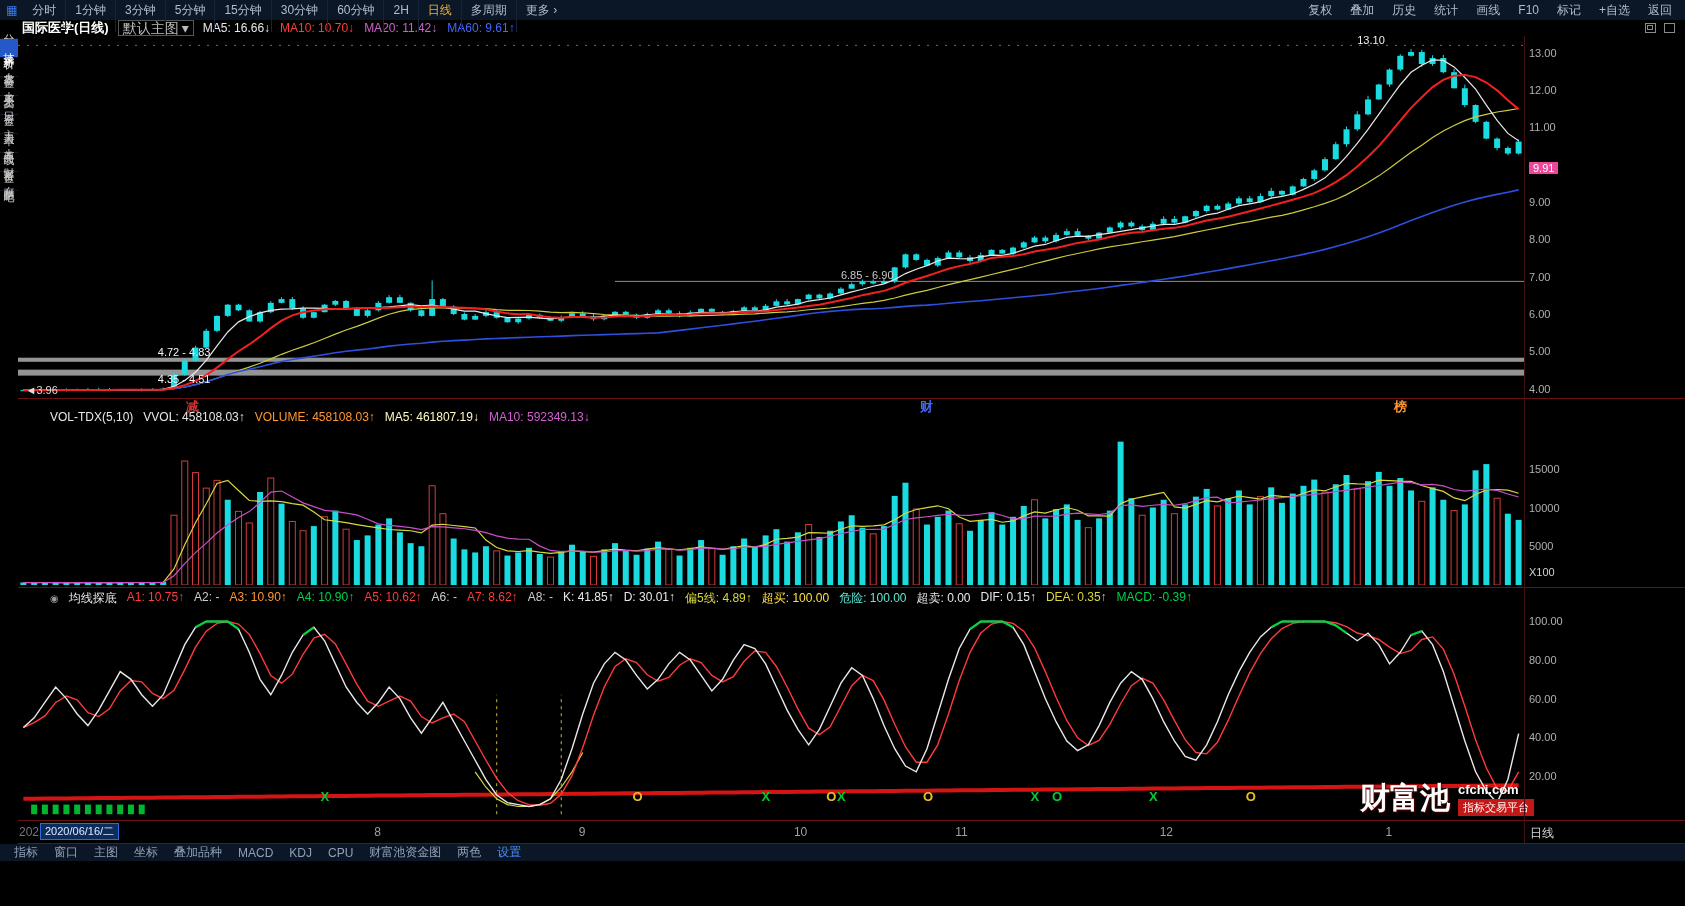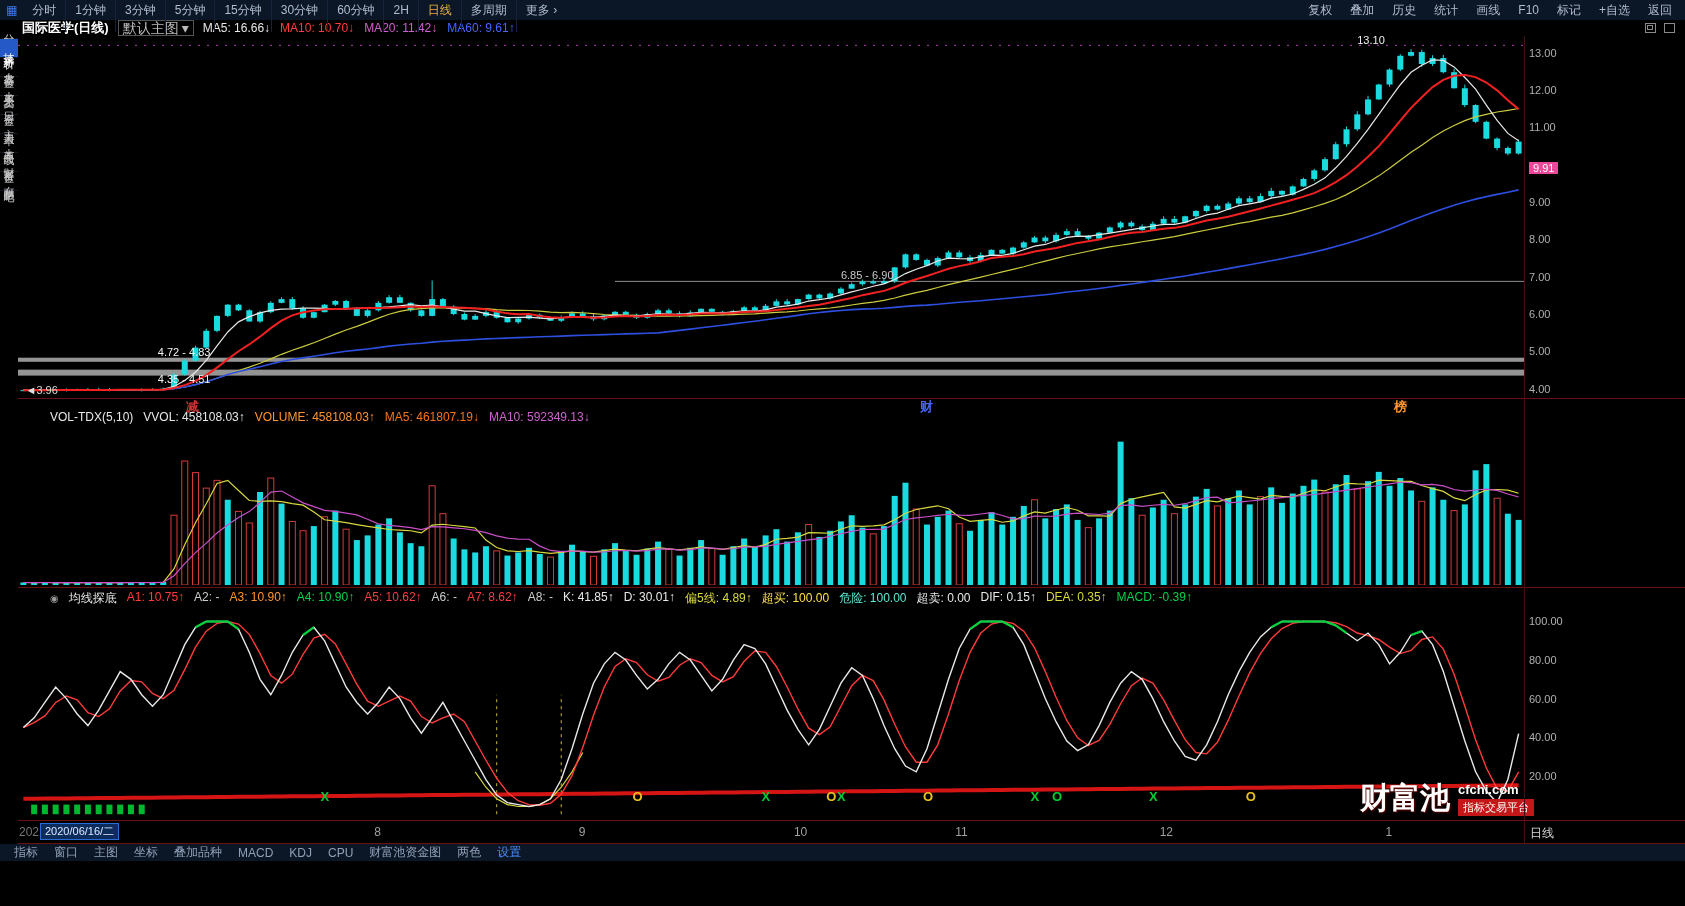--- a/index.html
+++ b/index.html
@@ -456,21 +456,21 @@
       <span class="watermark-char" style="left: 920px; color: rgb(68, 104, 255);">财</span>
       <span class="watermark-char" style="left: 1394px; color: rgb(255, 150, 50);">榜</span>
     </div>
 
   <div class="pane-header" style="top:406px;height:22px;">
     <span class="ph-title">VOL-TDX(5,10)</span>
     <span class="stats-row">
 
     <span class="stat" style="color: rgb(232, 232, 232);">VVOL: 458108.03↑</span>
         <span class="stat" style="color: rgb(255, 150, 50);">VOLUME: 458108.03↑</span>
-        <span class="stat" style="color: #f97316;">MA5: 461807.19↓</span>
+        <span class="stat" style="color: #fef9c3;">MA5: 461807.19↓</span>
         <span class="stat" style="color: rgb(208, 96, 208);">MA10: 592349.13↓</span>
       </span>
   </div>
 
   <svg id="vol-svg" class="pane" style="top:430px;" width="1506" height="155">
       <rect x="2.378571428571429" y="152.52" width="6" height="2.4799999999999898" fill="#19dbe0" stroke="none" stroke-width="0"></rect>
       <rect x="13.135714285714286" y="152.675" width="6" height="2.3249999999999886" fill="#19dbe0" stroke="none" stroke-width="0"></rect>
       <rect x="23.892857142857146" y="152.365" width="6" height="2.634999999999991" fill="#19dbe0" stroke="none" stroke-width="0"></rect>
       <rect x="34.65" y="152.5975" width="6" height="2.4025000000000034" fill="#19dbe0" stroke="none" stroke-width="0"></rect>
       <rect x="45.40714285714286" y="152.675" width="6" height="2.3249999999999886" fill="#19dbe0" stroke="none" stroke-width="0"></rect>
@@ -605,20 +605,26 @@
       <rect x="1433.0785714285714" y="80.60000000000001" width="6" height="74.39999999999999" fill="none" stroke="#d23c3c" stroke-width="1"></rect>
       <rect x="1443.8357142857144" y="74.39999999999999" width="6" height="80.60000000000001" fill="#19dbe0" stroke="none" stroke-width="0"></rect>
       <rect x="1454.5928571428572" y="40.300000000000004" width="6" height="114.69999999999999" fill="#19dbe0" stroke="none" stroke-width="0"></rect>
       <rect x="1465.3500000000001" y="34.1" width="6" height="120.9" fill="#19dbe0" stroke="none" stroke-width="0"></rect>
       <rect x="1476.107142857143" y="68.2" width="6" height="86.8" fill="none" stroke="#d23c3c" stroke-width="1"></rect>
       <rect x="1486.8642857142859" y="83.7" width="6" height="71.3" fill="#19dbe0" stroke="none" stroke-width="0"></rect>
       <rect x="1497.6214285714286" y="89.89999999999999" width="6" height="65.10000000000001" fill="#19dbe0" stroke="none" stroke-width="0"></rect>
       <polyline points="5.378571428571429,152.52 16.135714285714286,152.5975 26.892857142857146,152.52 37.65,152.539375 48.40714285714286,152.5665 59.16428571428572,152.551 69.92142857142858,152.53549999999998 80.67857142857144,152.551 91.4357142857143,152.53549999999998 102.19285714285715,152.53549999999998 112.95000000000002,152.52 123.70714285714287,152.489 134.46428571428572,152.5045 145.2214285714286,152.4115 155.97857142857146,138.9265 166.7357142857143,114.65350000000001 177.49285714285716,92.69 188.25000000000003,73.811 199.00714285714287,53.474999999999994 209.76428571428573,50.375 220.5214285714286,60.45 231.27857142857144,70.525 242.0357142857143,71.3 252.79285714285717,70.83500000000001 263.55,71.61 274.3071428571429,73.625 285.06428571428575,75.175 295.8214285714286,81.995 306.5785714285715,89.74499999999999 317.3357142857143,91.14 328.09285714285716,92.69 338.85,94.55 349.6071428571429,96.41 360.36428571428576,97.96000000000001 371.1214285714286,99.51 381.8785714285715,100.13000000000001 392.6357142857143,100.75 403.39285714285717,102.92 414.15000000000003,95.17 424.9071428571429,94.24 435.66428571428577,95.48 446.42142857142863,96.72 457.17857142857144,97.96000000000001 467.9357142857143,110.05 478.6928571428572,117.49 489.45000000000005,120.9 500.2071428571429,121.52000000000001 510.9642857142858,120.59 521.7214285714285,122.14 532.4785714285714,123.38000000000001 543.2357142857143,122.45 553.9928571428571,120.9 564.75,121.67500000000001 575.5071428571429,122.14 586.2642857142857,120.59 597.0214285714286,119.04 607.7785714285715,120.125 618.5357142857143,120.745 629.2928571428571,119.19500000000001 640.05,117.645 650.8071428571428,118.885 661.5642857142857,119.97 672.3214285714286,118.575 683.0785714285714,116.87 693.8357142857143,118.265 704.5928571428572,119.35000000000001 715.35,117.49 726.1071428571429,115.63 736.8642857142858,117.025 747.6214285714286,114.39 758.3785714285715,109.27499999999999 769.1357142857142,108.345 779.8928571428571,107.10499999999999 790.65,102.61 801.4071428571428,102.92 812.1642857142857,103.23 822.9214285714286,99.2 833.6785714285714,95.78999999999999 844.4357142857143,96.41 855.1928571428572,95.78999999999999 865.95,94.86 876.7071428571429,89.74499999999999 887.4642857142858,83.235 898.2214285714286,79.515 908.9785714285714,77.655 919.7357142857143,75.795 930.4928571428571,78.74 941.25,86.95500000000001 952.0071428571429,91.295 962.7642857142857,90.365 973.5214285714286,89.43499999999999 984.2785714285715,92.225 995.0357142857143,90.83 1005.7928571428572,85.87 1016.5500000000001,81.84 1027.307142857143,83.08 1038.0642857142857,79.98 1048.8214285714287,77.5 1059.5785714285714,80.29 1070.3357142857144,85.87 1081.0928571428572,85.87 1091.8500000000001,86.18 1102.607142857143,73.625 1113.3642857142856,69.285 1124.1214285714286,66.80499999999999 1134.8785714285714,64.63499999999999 1145.6357142857144,62.465 1156.392857142857,76.88 1167.15,78.12 1177.9071428571428,74.39999999999999 1188.6642857142858,70.68 1199.4214285714286,71.92 1210.1785714285716,68.82000000000001 1220.9357142857143,66.03 1231.6928571428573,67.58 1242.45,69.13 1253.2071428571428,65.41 1263.9642857142858,66.34 1274.7214285714285,66.96 1285.4785714285715,63.239999999999995 1296.2357142857143,59.83 1306.9928571428572,60.760000000000005 1317.75,57.04 1328.507142857143,53.31999999999999 1339.2642857142857,53.94 1350.0214285714287,54.25 1360.7785714285715,50.22 1371.5357142857144,50.53 1382.2928571428572,51.150000000000006 1393.05,51.46 1403.807142857143,55.489999999999995 1414.5642857142857,58.59 1425.3214285714287,61.38 1436.0785714285714,67.89 1446.8357142857144,70.68 1457.5928571428572,64.48 1468.3500000000001,59.83 1479.107142857143,59.52 1489.8642857142859,60.14 1500.6214285714286,63.239999999999995" fill="none" stroke="#d8d840" stroke-width="1.2"></polyline>
       <polyline points="5.378571428571429,152.52 16.135714285714286,152.5975 26.892857142857146,152.52 37.65,152.539375 48.40714285714286,152.5665 59.16428571428572,152.54583333333332 69.92142857142858,152.5532142857143 80.67857142857144,152.539375 91.4357142857143,152.53722222222223 102.19285714285715,152.551 112.95000000000002,152.53549999999998 123.70714285714287,152.51225 134.46428571428572,152.52775 145.2214285714286,152.4735 155.97857142857146,145.731 166.7357142857143,133.58675 177.49285714285716,122.5895 188.25000000000003,113.15775 199.00714285714287,102.94325 209.76428571428573,94.65075 220.5214285714286,87.55175 231.27857142857144,81.6075 242.0357142857143,72.55550000000001 252.79285714285717,62.155 263.55,60.9925 274.3071428571429,67.0375 285.06428571428575,72.85 295.8214285714286,76.6475 306.5785714285715,80.29 317.3357142857143,81.375 328.09285714285716,83.1575 338.85,84.8625 349.6071428571429,89.2025 360.36428571428576,93.8525 371.1214285714286,95.325 381.8785714285715,96.41 392.6357142857143,97.65 403.39285714285717,99.665 414.15000000000003,96.565 424.9071428571429,96.875 435.66428571428577,97.805 446.42142857142863,98.735 457.17857142857144,100.44 467.9357142857143,102.61 478.6928571428572,105.86500000000001 489.45000000000005,108.19 500.2071428571429,109.11999999999999 510.9642857142858,109.27499999999999 521.7214285714285,116.095 532.4785714285714,120.435 543.2357142857143,121.67500000000001 553.9928571428571,121.21000000000001 564.75,121.1325 575.5071428571429,122.14 586.2642857142857,121.985 597.0214285714286,120.745 607.7785714285715,120.51249999999999 618.5357142857143,121.21000000000001 629.2928571428571,120.66749999999999 640.05,119.11749999999999 650.8071428571428,118.96249999999999 661.5642857142857,120.0475 672.3214285714286,119.66 683.0785714285714,118.0325 693.8357142857143,117.955 704.5928571428572,119.11749999999999 715.35,118.73 726.1071428571429,117.10249999999999 736.8642857142858,116.94749999999999 747.6214285714286,116.32749999999999 758.3785714285715,114.3125 769.1357142857142,112.9175 779.8928571428571,111.3675 790.65,109.81750000000001 801.4071428571428,108.65499999999999 812.1642857142857,106.2525 822.9214285714286,103.7725 833.6785714285714,101.44749999999999 844.4357142857143,99.51 855.1928571428572,99.355 865.95,99.045 876.7071428571429,94.47250000000001 887.4642857142858,89.5125 898.2214285714286,87.9625 908.9785714285714,86.7225 919.7357142857143,85.3275 930.4928571428571,84.24249999999999 941.25,85.09500000000001 952.0071428571429,85.405 962.7642857142857,84.01 973.5214285714286,82.61500000000001 984.2785714285715,85.4825 995.0357142857143,88.8925 1005.7928571428572,88.5825 1016.5500000000001,86.10249999999999 1027.307142857143,86.2575 1038.0642857142857,86.10249999999999 1048.8214285714287,84.165 1059.5785714285714,83.08 1070.3357142857144,83.855 1081.0928571428572,84.47500000000001 1091.8500000000001,83.08 1102.607142857143,75.5625 1113.3642857142856,74.7875 1124.1214285714286,76.3375 1134.8785714285714,75.2525 1145.6357142857144,74.32249999999999 1156.392857142857,75.2525 1167.15,73.7025 1177.9071428571428,70.6025 1188.6642857142858,67.6575 1199.4214285714286,67.1925 1210.1785714285716,72.85 1220.9357142857143,72.075 1231.6928571428573,70.99000000000001 1242.45,69.905 1253.2071428571428,68.665 1263.9642857142858,67.58 1274.7214285714285,66.495 1285.4785714285715,65.41 1296.2357142857143,64.48 1306.9928571428572,63.084999999999994 1317.75,61.690000000000005 1328.507142857143,60.14 1339.2642857142857,58.59 1350.0214285714287,57.04 1360.7785714285715,55.489999999999995 1371.5357142857144,53.785 1382.2928571428572,52.23500000000001 1393.05,52.7 1403.807142857143,54.87 1414.5642857142857,54.404999999999994 1425.3214285714287,55.955 1436.0785714285714,59.52 1446.8357142857144,61.07 1457.5928571428572,59.985 1468.3500000000001,59.21 1479.107142857143,60.45 1489.8642857142859,64.015 1500.6214285714286,66.96" fill="none" stroke="#c94fc9" stroke-width="1.2"></polyline>
     </svg>
+  <div class="axis-col" id="vol-axis" style="top:430px;height:155px;">
+      <span class="axis-label" style="top: 38.75px;">15000</span>
+      <span class="axis-label" style="top: 77.5px;">10000</span>
+      <span class="axis-label" style="top: 116.25px;">5000</span>
+      <span class="unit-label" style="top: 136px;">X100</span>
+    </div>
 
   <div class="pane-sep" style="top:587px;"></div>
 
   <div class="pane-header" style="top:590px;height:17px;">
     <span class="ph-icon">◉</span>
     <span class="ph-title">均线探底</span>
     <span class="stats-row">
 
     <span class="stat" style="color: rgb(255, 60, 60);">A1: 10.75↑</span>
         <span class="stat" style="color: rgb(204, 204, 204); text-align: center;">A2: -</span>

